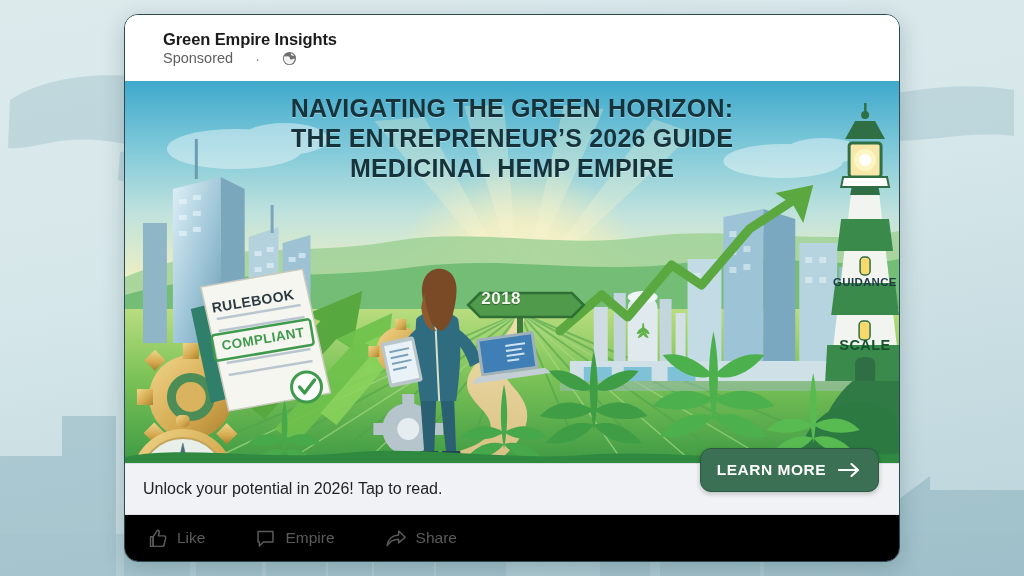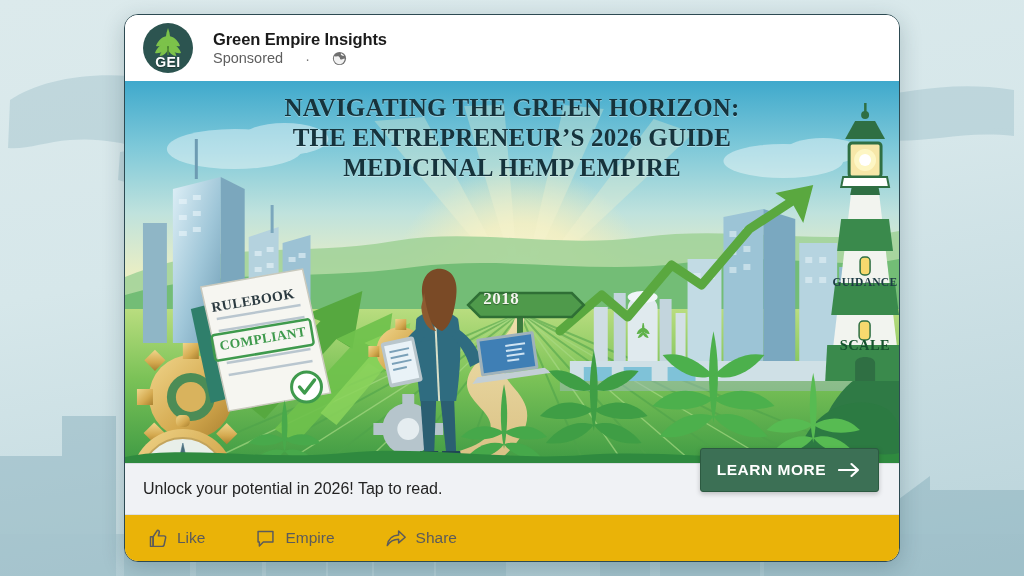--- a/index.html
+++ b/index.html
@@ -70,21 +70,20 @@
   #meta-dot { font-size: 14px; color: #777; line-height: 1; }
   #globe-icon { display: block; }
 
   
   #creative {
     position: relative;
     flex: 1 1 auto;
     min-height: 0;
     overflow: hidden;
     background: #8fc0d8;
-    font-family: Liberation Serif, serif;
   }
   #creative svg.scene { position: absolute; inset: 0; width: 100%; height: 100%; display: block; }
 
   #headline {
     position: absolute;
     left: 0; right: 0; top: 12px;
     text-align: center;
     padding: 0 44px;
     z-index: 6;
     pointer-events: none;
@@ -111,34 +110,34 @@
   }
   #caption-text { font-size: 16px; color: #232323; }
 
   #cta-button {
     position: absolute;
     right: 20px; top: -16px;
     height: 44px;
     min-width: 164px;
     background: #3c7055;
     border: 1px solid #2c5a41;
-    border-radius: 3px;
+    border-radius: 11px;
     display: flex; align-items: center; justify-content: center; gap: 12px;
     color: #fff;
     box-shadow: 0 2px 5px rgba(0,0,0,.22);
     padding: 0 16px;
     cursor: pointer;
     z-index: 8;
   }
   #cta-label { font-size: 15.5px; font-weight: bold; letter-spacing: .5px; }
 
   
   #actions {
     flex: 0 0 46px;
-    background: #eab308;
+    background: #000000;
     display: flex; align-items: center;
     padding-left: 16px; gap: 38px;
   }
   .action {
     display: flex; align-items: center; gap: 9px;
     cursor: pointer; padding: 4px 6px; border-radius: 5px;
   }
   .action-label { font-size: 15.5px; color: #5b5b5b; }
 </style>
 </head>
@@ -179,35 +178,20 @@
       <path d="M868,246 L930,200 L930,300 L868,300 Z"></path>
       <rect x="930" y="214" width="94" height="86"></rect>
       <rect x="436" y="258" width="70" height="42"></rect>
     </g>
     <rect x="0" y="258" width="1024" height="42" fill="#7aa4b3" opacity=".55"></rect>
   </svg>
 
   <div id="card">
 
     <div id="post-header">
-      <div id="avatar">
-        <svg width="36" height="34" viewBox="0 0 36 34">
-          <g fill="#7cc24a">
-            <path d="M18,2 C15.6,8 15.2,14 16.6,20 L19.4,20 C20.8,14 20.4,8 18,2 Z"></path>
-            <path d="M18,10 C13,10 8,14 6,20 C11,21 16,18 19,13 Z"></path>
-            <path d="M18,10 C23,10 28,14 30,20 C25,21 20,18 17,13 Z"></path>
-            <path d="M17,16 C12,17 7,21 5,27 C10,28 15,25 18,20 Z"></path>
-            <path d="M19,16 C24,17 29,21 31,27 C26,28 21,25 18,20 Z"></path>
-            <path d="M16.8,20 C13,23 10.6,26 9.6,30 C13.6,29.6 16.6,27 18,23.4 Z"></path>
-            <path d="M19.2,20 C23,23 25.4,26 26.4,30 C22.4,29.6 19.4,27 18,23.4 Z"></path>
-          </g>
-          <rect x="17.2" y="20" width="1.6" height="9" fill="#4f8c2f"></rect>
-        </svg>
-        <span class="gei">GEI</span>
-      </div>
       <div id="header-text">
         <span id="page-name">Green Empire Insights</span>
         <span id="meta-row">
           <span id="sponsored-label">Sponsored</span>
           <span id="meta-dot">·</span>
           <svg id="globe-icon" width="15" height="15" viewBox="0 0 16 16">
             <circle cx="8" cy="8" r="7" fill="#6f6f6f"></circle>
             <path d="M3,5.5 C5,6.5 6,5 7.5,6 C9,7 8,9 10,9 C12,9 12.5,7.5 13.6,8.4
                      C13.1,11.6 10.8,14 8,14 C4.7,14 2,11.3 2,8 C2,7.1 2.2,6.2 2.6,5.4 Z" fill="#f2f2f2"></path>
             <path d="M9.6,2.4 C11,2.9 12.2,3.9 12.9,5.2 C11.8,5.6 11,4.8 10.2,4.6 C9.4,4.4 9.2,3.3 9.6,2.4 Z" fill="#f2f2f2"></path>

